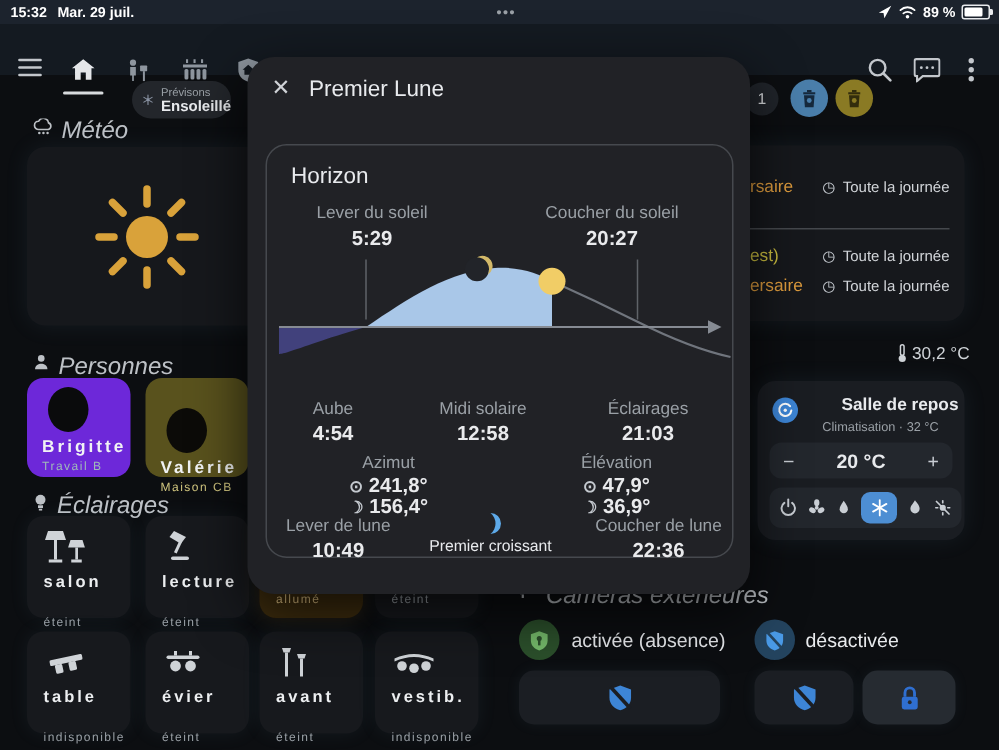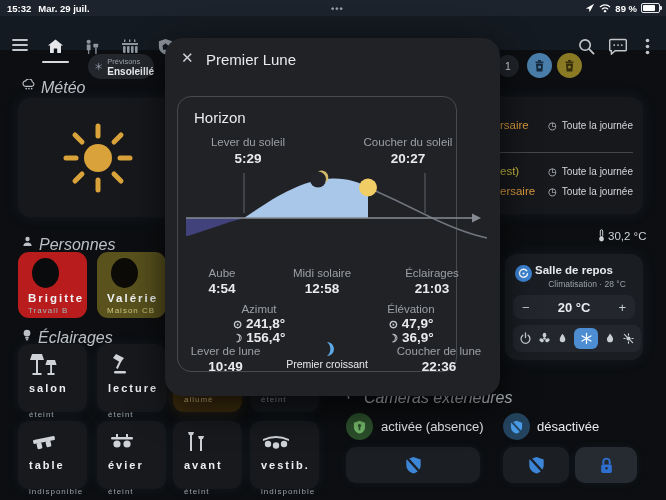--- a/index.html
+++ b/index.html
@@ -26,21 +26,21 @@
   .tile{background:#17191d;border-radius:11px;box-shadow:0 0 13px rgba(110,170,195,.08);padding:7px 0 0 11px;box-sizing:border-box;}
   .tile .ic{height:28px;display:flex;align-items:center;}
   .tile .nm{font-size:11px;font-weight:bold;letter-spacing:2px;color:#eceef0;margin-top:3px;}
   .tile .st{font-size:8px;letter-spacing:1px;color:#9aa0a6;margin-top:16px;}
   .chip{border-radius:50%;display:flex;align-items:center;justify-content:center;}
   
   #dialog{left:165px;top:38px;width:335px;height:358px;background:#212226;border-radius:18px;
     box-shadow:0 12px 36px rgba(0,0,0,.7);z-index:40;}
   #dialog .ttl{position:absolute;left:41px;top:13px;font-size:15px;color:#e8eaed;}
   #dialog .x{position:absolute;left:16px;top:11px;font-size:15px;color:#cfd2d6;cursor:pointer;}
-  #hcard{position:absolute;left:12px;top:58px;width:280px;height:276px;border:1px solid #46494e;border-radius:14px;box-sizing:border-box;}
+  #hcard{position:absolute;left:12px;top:58px;width:312px;height:276px;border:1px solid #46494e;border-radius:14px;box-sizing:border-box;}
   .lbl{font-size:11.5px;color:#9aa0a6;text-align:center;position:absolute;}
   .val{font-size:13.5px;font-weight:bold;color:#e9eaec;text-align:center;position:absolute;}
   .small-ic{color:#c4c9cf;font-size:11px;}
   
   .calrow{position:absolute;left:30px;right:10px;display:flex;justify-content:space-between;align-items:center;height:16px;}
   .calrow .t{font-size:11.5px;}
   .calrow .time{display:flex;gap:5px;align-items:center;font-size:10px;color:#d2d5d9;}
   .clockg{color:#c4c9cf;font-size:10px;}
   .btn{position:absolute;background:#1b1e23;border-radius:10px;display:flex;align-items:center;justify-content:center;box-shadow:0 0 10px rgba(110,170,195,.07);}
 </style>
@@ -236,26 +236,26 @@
   </div>
 
   <div class="abs sec" style="left:22px;top:236px;">
     <svg width="11" height="11" viewBox="0 0 12 12">
         <circle cx="6" cy="3.2" r="2.4" fill="#bdc1c6"></circle>
         <path d="M1.5 11 C1.5 8 4 7 6 7 C8 7 10.5 8 10.5 11 Z" fill="#bdc1c6"></path>
       </svg>
     <span>Personnes</span>
   </div>
 
-  <div class="abs" style="left:18px;top:252px;width:69px;height:66px;background:#b91c1c;border-radius:11px;padding:6px 0 0 10px;box-sizing:border-box;">
+  <div class="abs" style="left:18px;top:252px;width:69px;height:66px;background:#6d28d9;border-radius:11px;padding:6px 0 0 10px;box-sizing:border-box;">
     <div style="width:27px;height:30px;background:#0a0b0c;border-radius:50%;margin-left:4px;"></div>
     <div style="font-size:11.5px;font-weight:bold;letter-spacing:2px;color:#f0f2f4;margin-top:4px;">Brigitte</div>
     <div style="font-size:8px;letter-spacing:1px;color:#9fb9b9;margin-top:2px;">Travail B</div>
   </div>
-  <div class="abs" style="left:97px;top:252px;width:69px;height:66px;background:#59521d;border-radius:11px;padding:6px 0 0 10px;box-sizing:border-box;">
+  <div class="abs" style="left:97px;top:252px;width:69px;height:66px;background:#59521d;border-radius:11px;padding:20px 0 0 10px;box-sizing:border-box;">
     <div style="width:27px;height:30px;background:#0c0b08;border-radius:50%;margin-left:4px;"></div>
     <div style="font-size:11.5px;font-weight:bold;letter-spacing:2px;color:#f0f2f4;margin-top:4px;">Valérie</div>
     <div style="font-size:8px;letter-spacing:1px;color:#cfc47e;margin-top:2px;">Maison CB</div>
   </div>
 
   <div class="abs sec" style="left:22px;top:329px;">
     <svg width="10" height="12" viewBox="0 0 10 13">
         <circle cx="5" cy="4.5" r="3.6" fill="#bdc1c6"></circle>
         <rect x="3.2" y="8.5" width="3.6" height="2" fill="#bdc1c6"></rect>
         <rect x="3.8" y="11" width="2.4" height="1.3" fill="#bdc1c6"></rect>
@@ -417,22 +417,22 @@
     <span>30,2 °C</span>
   </div>
 
   <div class="abs" style="left:505px;top:254px;width:138px;height:106px;background:#1a1d22;border-radius:12px;box-shadow:0 0 16px rgba(110,170,195,.09);">
     <div class="abs chip" style="left:10px;top:11px;width:17px;height:17px;background:#3d85d6;">
       <svg width="11" height="11" viewBox="0 0 12 12">
           <path d="M9.5 3 A4.4 4.4 0 1 0 10.4 6.2" fill="none" stroke="#fff" stroke-width="1.5" stroke-linecap="round"></path>
           <circle cx="6" cy="6" r="1.2" fill="#fff"></circle>
         </svg>
     </div>
-    <div class="abs" style="left:30px;right:4px;top:10px;text-align:left;font-size:11.5px;font-weight:bold;color:#e8eaed;">Salle de repos</div>
-    <div class="abs" style="left:30px;right:4px;top:25px;text-align:center;font-size:8.5px;color:#9aa0a6;">Climatisation · 28 °C</div>
+    <div class="abs" style="left:30px;right:4px;top:10px;text-align:right;font-size:11.5px;font-weight:bold;color:#e8eaed;">Salle de repos</div>
+    <div class="abs" style="left:30px;right:4px;top:25px;text-align:center;font-size:8.5px;color:#9aa0a6;">Climatisation · 32 °C</div>
     <div class="abs" style="left:8px;top:41px;width:122px;height:24px;background:#23272d;border-radius:8px;display:flex;align-items:center;justify-content:space-between;padding:0 9px;box-sizing:border-box;">
       <span style="color:#c9ced4;font-size:13px;">−</span>
       <span style="font-size:13px;font-weight:bold;color:#e8eaed;">20 °C</span>
       <span style="color:#c9ced4;font-size:13px;">+</span>
     </div>
     <div class="abs" style="left:8px;top:71px;width:122px;height:27px;background:#23272d;border-radius:8px;display:flex;align-items:center;justify-content:space-around;padding:0 3px;">
       <span>
           <svg width="13" height="13" viewBox="0 0 14 14">
             <path d="M4.2 3.5 A4.8 4.8 0 1 0 9.8 3.5" stroke="#c9ced4" stroke-width="1.4" fill="none" stroke-linecap="round"></path>
             <line x1="7" y1="1" x2="7" y2="6" stroke="#c9ced4" stroke-width="1.4" stroke-linecap="round"></line>

